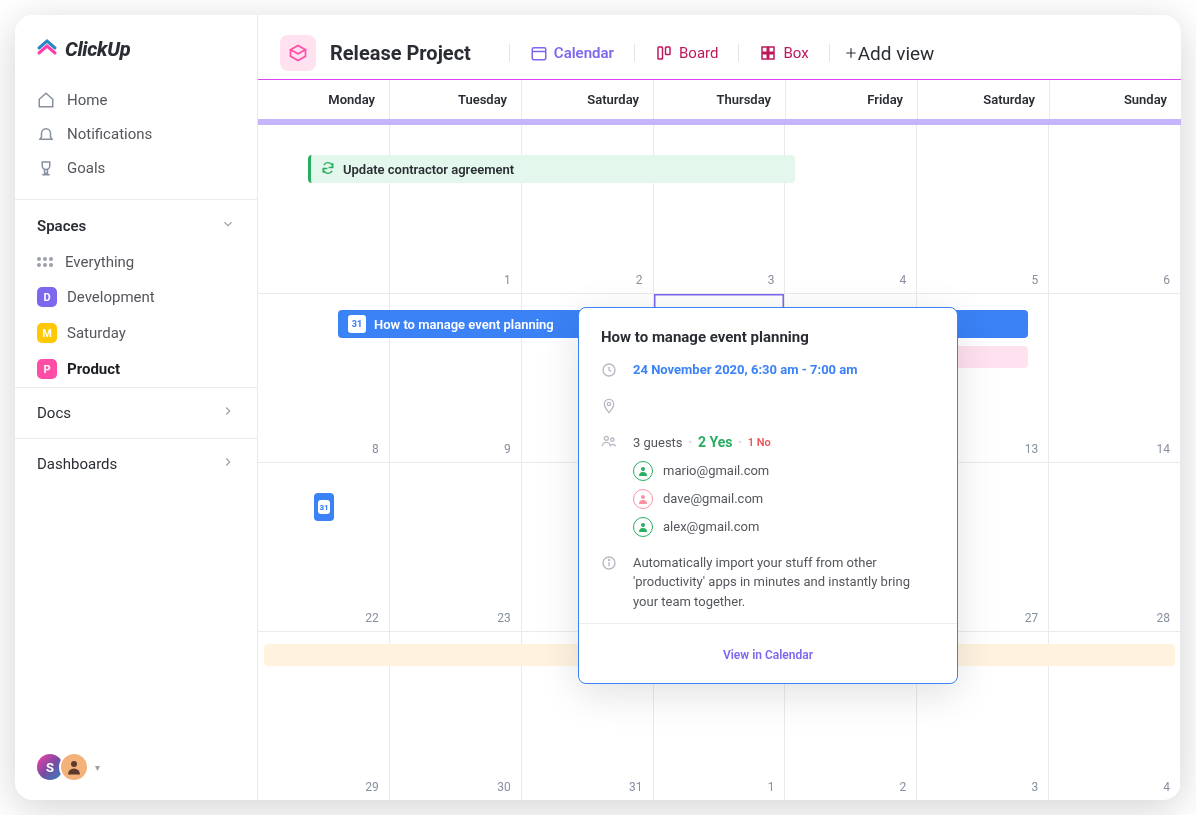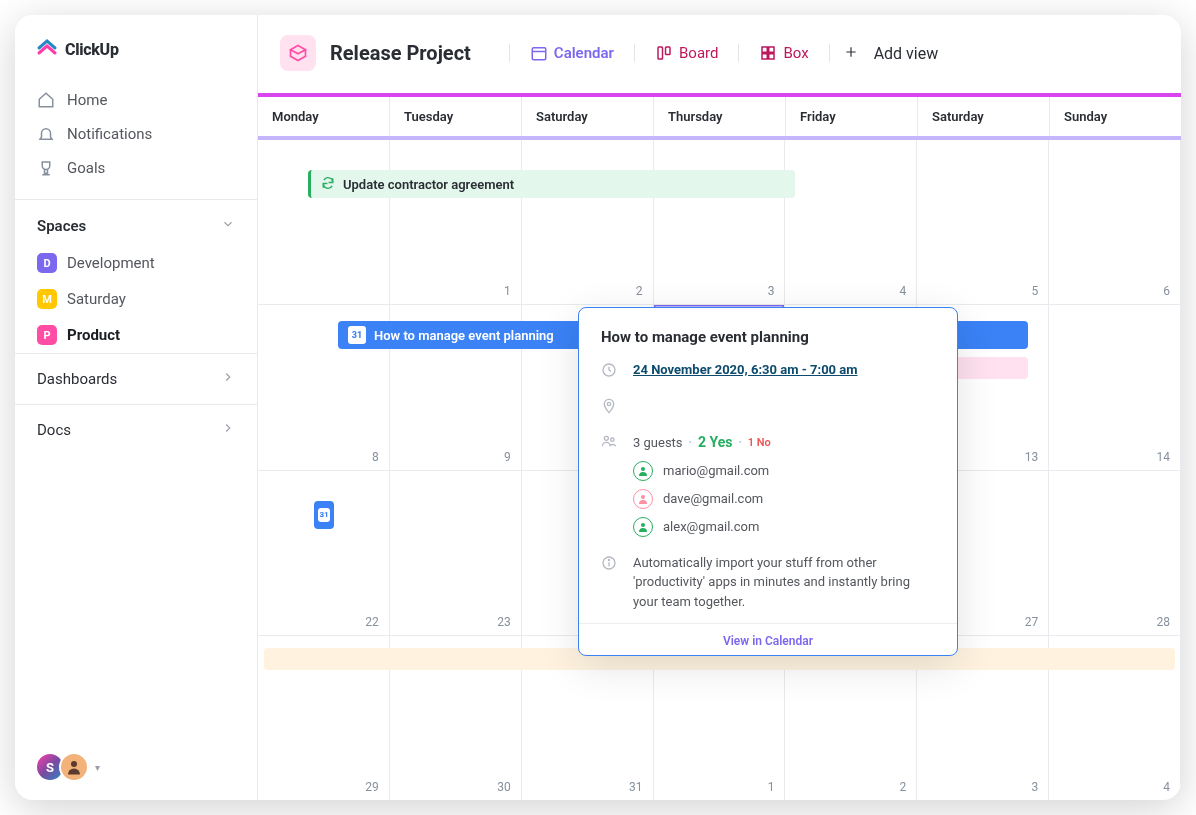--- a/index.html
+++ b/index.html
@@ -28,21 +28,21 @@
     flex-direction: column;
     background: #fff;
   }
   .logo {
     display: flex;
     align-items: center;
     padding: 22px 20px 18px 20px;
     gap: 6px;
   }
   .logo svg { width: 24px; height: 24px; }
-  .logo-text { font-size: 16px; font-weight: 800; letter-spacing: -0.3px; }
+  .logo-text { font-size: 20px; font-weight: 800; letter-spacing: -0.3px; font-style: italic; }
   .nav-group { padding: 4px 10px; }
   .nav-item {
     display: flex;
     align-items: center;
     gap: 12px;
     padding: 8px 12px;
     border-radius: 6px;
     font-size: 15px;
     color: #54575d;
     cursor: pointer;
@@ -115,53 +115,54 @@
   .main {
     flex: 1;
     display: flex;
     flex-direction: column;
     position: relative;
   }
   .header {
     display: flex;
     align-items: center;
     gap: 14px;
-    padding: 20px 22px 22px 22px;
-    border-bottom: 4px solid #d946ef;
+    padding: 20px 22px 8px 22px;
+    border-bottom: 1px solid #d946ef;
   }
   .proj-icon {
     width: 36px; height: 36px;
     background: #ffe1f0;
     border-radius: 8px;
     display:flex;align-items:center;justify-content:center;
     color: #ff4da6;
   }
   .proj-title { font-size: 20px; font-weight: 700; }
   .view-tabs { display: flex; align-items: center; gap: 4px; margin-left: 14px; }
   .view-tab {
     display:flex;align-items:center;gap:6px;
     padding: 6px 6px;
     font-size: 15px;
     color: #be185d;
     cursor: pointer;
   }
   .view-tab.active { color: #7b68ee; font-weight: 600; }
   .view-tab .icon { width:18px;height:18px;display:flex;align-items:center;justify-content:center; }
   .vdiv { width:1px; height:18px; background:#e3e5e8; margin: 0 10px; }
-  .add-view { display:flex;align-items:center;gap:16px;font-size:16px;color:#2a2e34;cursor:pointer;justify-content:space-between; }
+  .add-view { display:flex;align-items:center;gap:0;font-size:19px;color:#2a2e34;cursor:pointer;justify-content:space-between; }
 
   
   .calendar {
     flex:1;
     display:flex;
     flex-direction:column;
   }
   .cal-head {
     display:flex;
-    border-bottom: 4px solid #c4b5fd;
+    border-bottom: 6px solid #c4b5fd;
+    text-align: right;
   }
   .cal-head .dh {
     flex:1;
     padding: 12px 14px;
     font-size: 13px;
     font-weight: 600;
     color: #2a2e34;
     border-right: 1px solid #e8eaed;
   }
   .cal-head .dh:last-child { border-right:none; }
@@ -237,21 +238,21 @@
   .popover .ptitle { font-size: 15px; font-weight: 700; margin-bottom: 14px; }
   .prow {
     display: flex;
     gap: 14px;
     font-size: 13px;
     color: #54575d;
     margin-bottom: 12px;
     line-height: 1.5;
   }
   .prow .picon { width:18px; color:#b4b9c2; flex-shrink:0; padding-top:2px; }
-  .pstrong { font-weight: 700; color:#0c4a6e;text-decoration:underline; }
+  .pstrong { font-weight: 700; color:#3b82f6; }
   .guest-line { display:flex; align-items:center; gap:6px; flex-wrap:wrap; }
   .yes { color:#27ae60; font-size:14px; font-weight:700; }
   .no { color:#eb5757; font-size:11px; font-weight:600; }
   .gdot { color:#d0d3d9; font-size:10px; }
   .glist { margin-left:32px; margin-top:-4px; margin-bottom:12px; }
   .guest {
     display:flex;align-items:center;gap:10px;
     font-size:13px;color:#54575d;
     padding: 4px 0;
   }
@@ -260,21 +261,21 @@
     border:1.5px solid;
     display:flex;align-items:center;justify-content:center;
   }
   .gavatar svg { width:12px;height:12px; }
   .gavatar.g1 { border-color:#27ae60; color:#27ae60; }
   .gavatar.g2 { border-color:#ff8fa3; color:#ff8fa3; }
   .gavatar.g3 { border-color:#27ae60; color:#27ae60; }
   .pfoot {
     margin: 8px -22px 0 -22px;
     border-top: 1px solid #eceef1;
-    padding: 6px 0;
+    padding: 20px 0;
     text-align:center;
   }
   .pfoot a { color:#7b68ee; font-size:12px; font-weight:600; text-decoration:none; cursor:pointer; }
 </style>
 </head>
 <body>
 
 <div class="app-frame">
 
   <aside class="sidebar">
@@ -316,43 +317,54 @@
     <div class="section-header">
       <span class="label">Spaces</span>
       <span class="chev">
         <svg width="14" height="14" viewBox="0 0 24 24" fill="none" stroke="currentColor" stroke-width="2">
             <path d="M6 9 L12 15 L18 9"></path>
           </svg>
       </span>
     </div>
     <div class="space-list">
       <div class="space-item">
+        <span class="everything-dots">
+            <span></span>
+            <span></span>
+            <span></span>
+            <span></span>
+            <span></span>
+            <span></span>
+          </span>
+        <span>Everything</span>
+      </div>
+      <div class="space-item">
         <span class="space-badge purple">D</span>
         <span>Development</span>
       </div>
       <div class="space-item">
         <span class="space-badge yellow">M</span>
         <span>Saturday</span>
       </div>
       <div class="space-item active">
         <span class="space-badge pink">P</span>
         <span>Product</span>
       </div>
     </div>
 
     <div class="exp-item">
-      <span>Dashboards</span>
+      <span>Docs</span>
       <span class="chev">
         <svg width="14" height="14" viewBox="0 0 24 24" fill="none" stroke="currentColor" stroke-width="2">
             <path d="M9 6 L15 12 L9 18"></path>
           </svg>
       </span>
     </div>
     <div class="exp-item">
-      <span>Docs</span>
+      <span>Dashboards</span>
       <span class="chev">
         <svg width="14" height="14" viewBox="0 0 24 24" fill="none" stroke="currentColor" stroke-width="2">
             <path d="M9 6 L15 12 L9 18"></path>
           </svg>
       </span>
     </div>
 
     <div class="user-stack">
       <div class="avatar s">S</div>
       <div class="avatar img">

